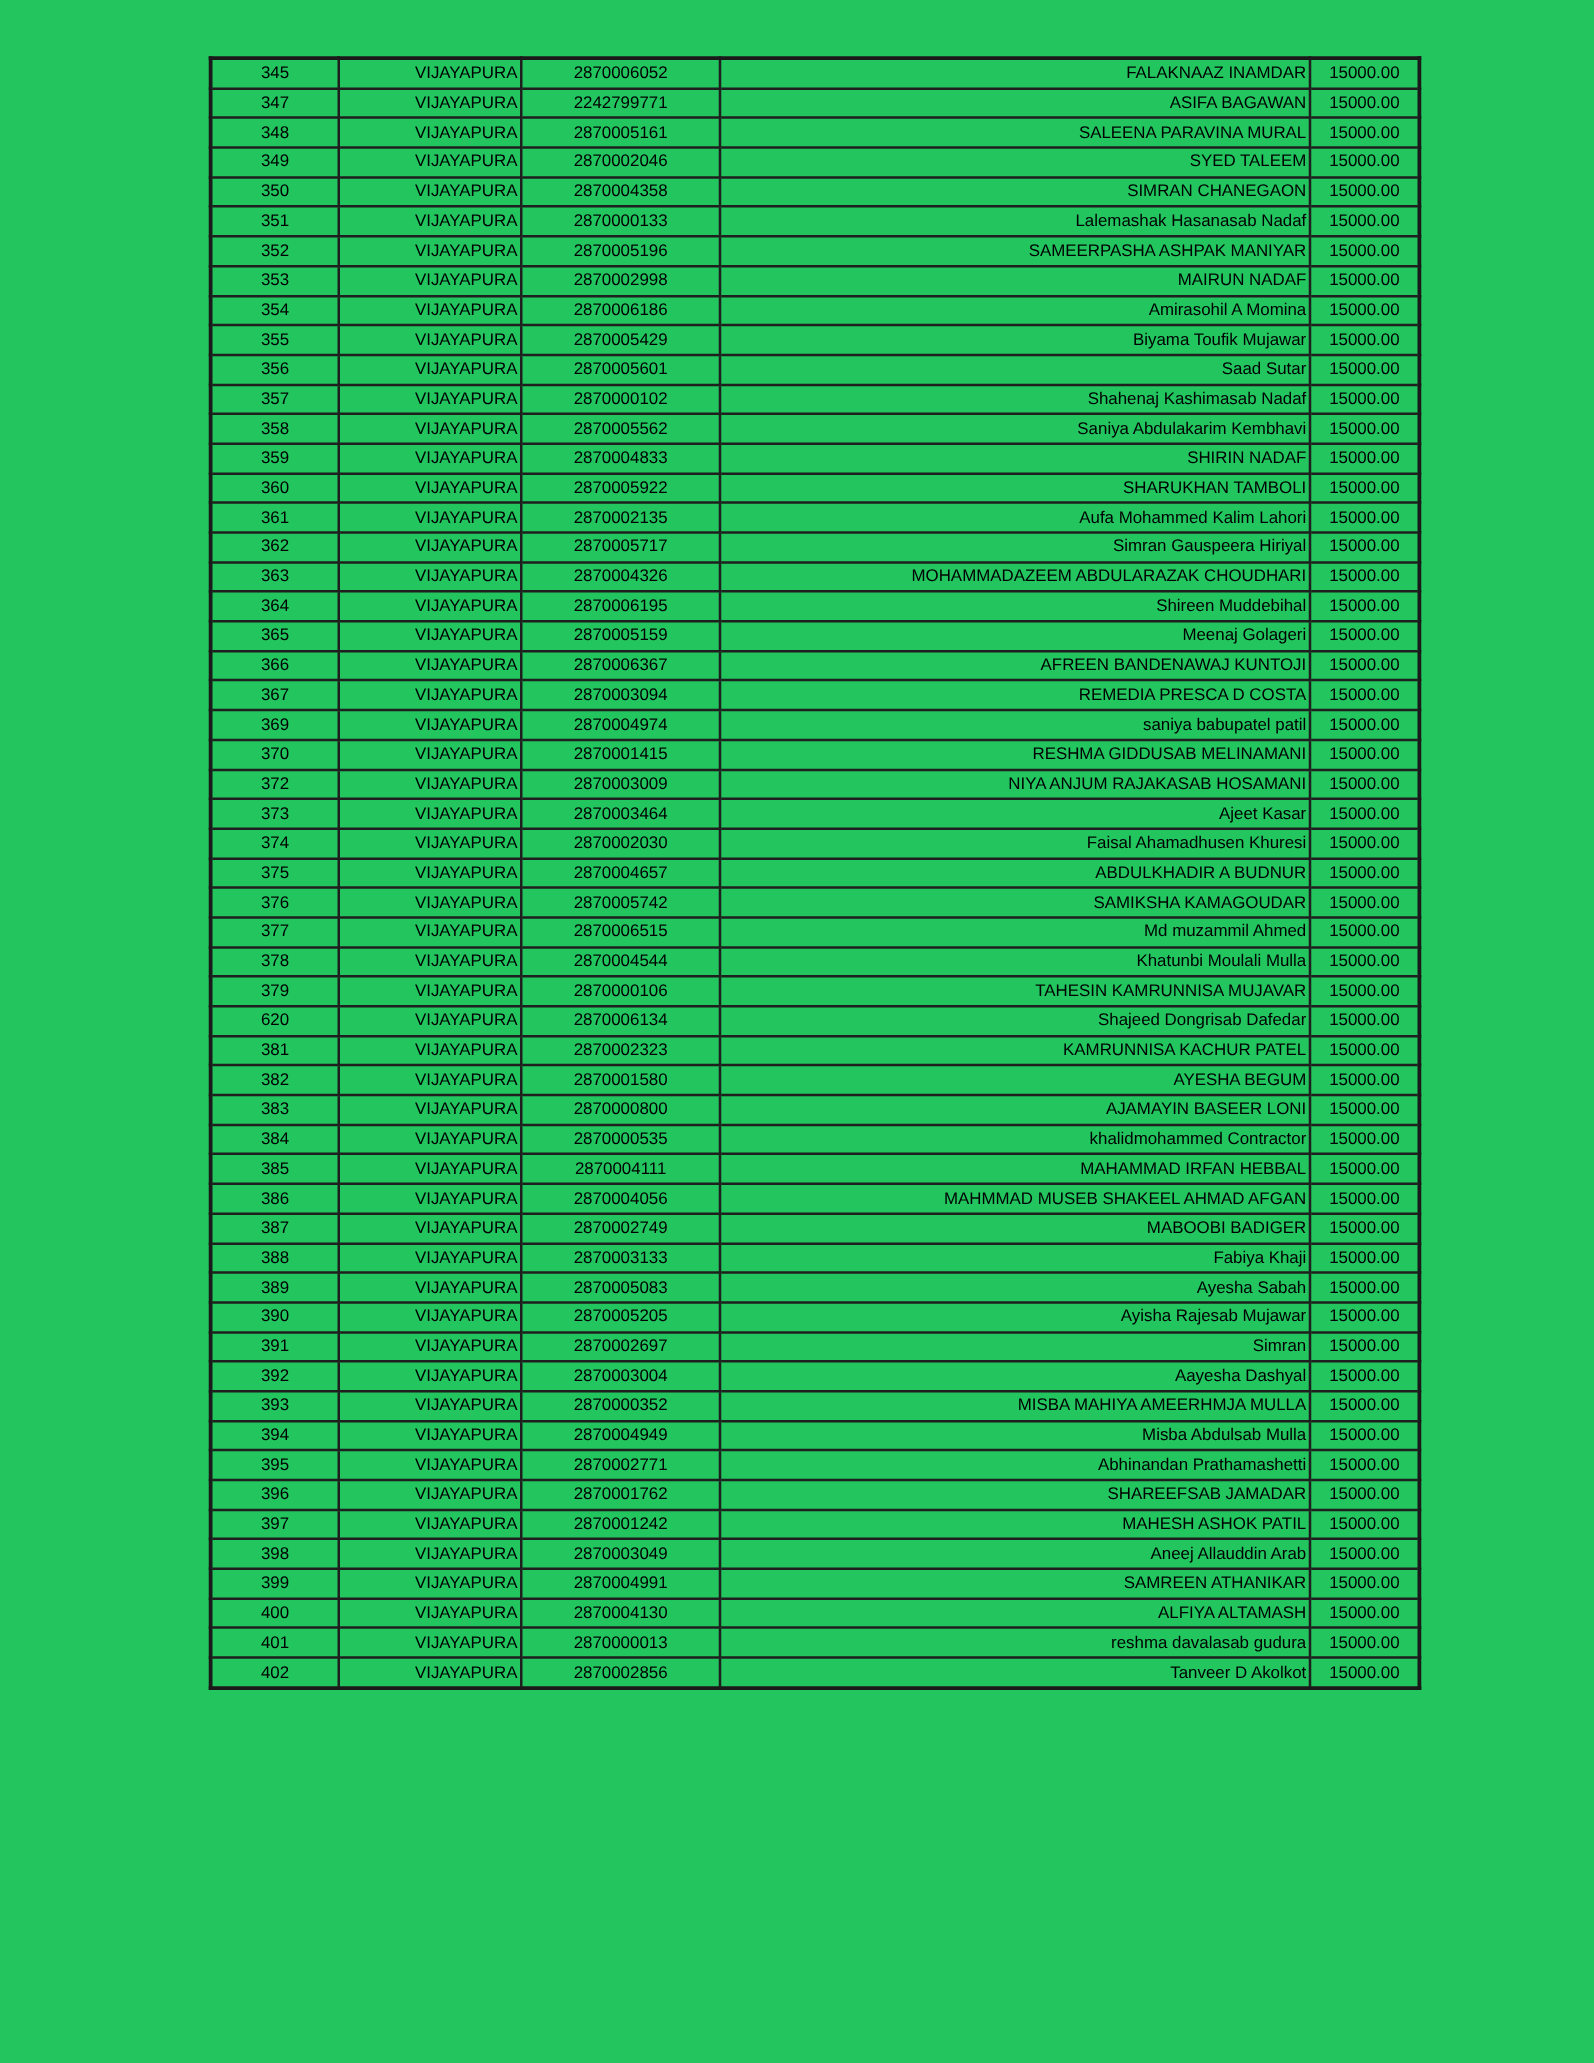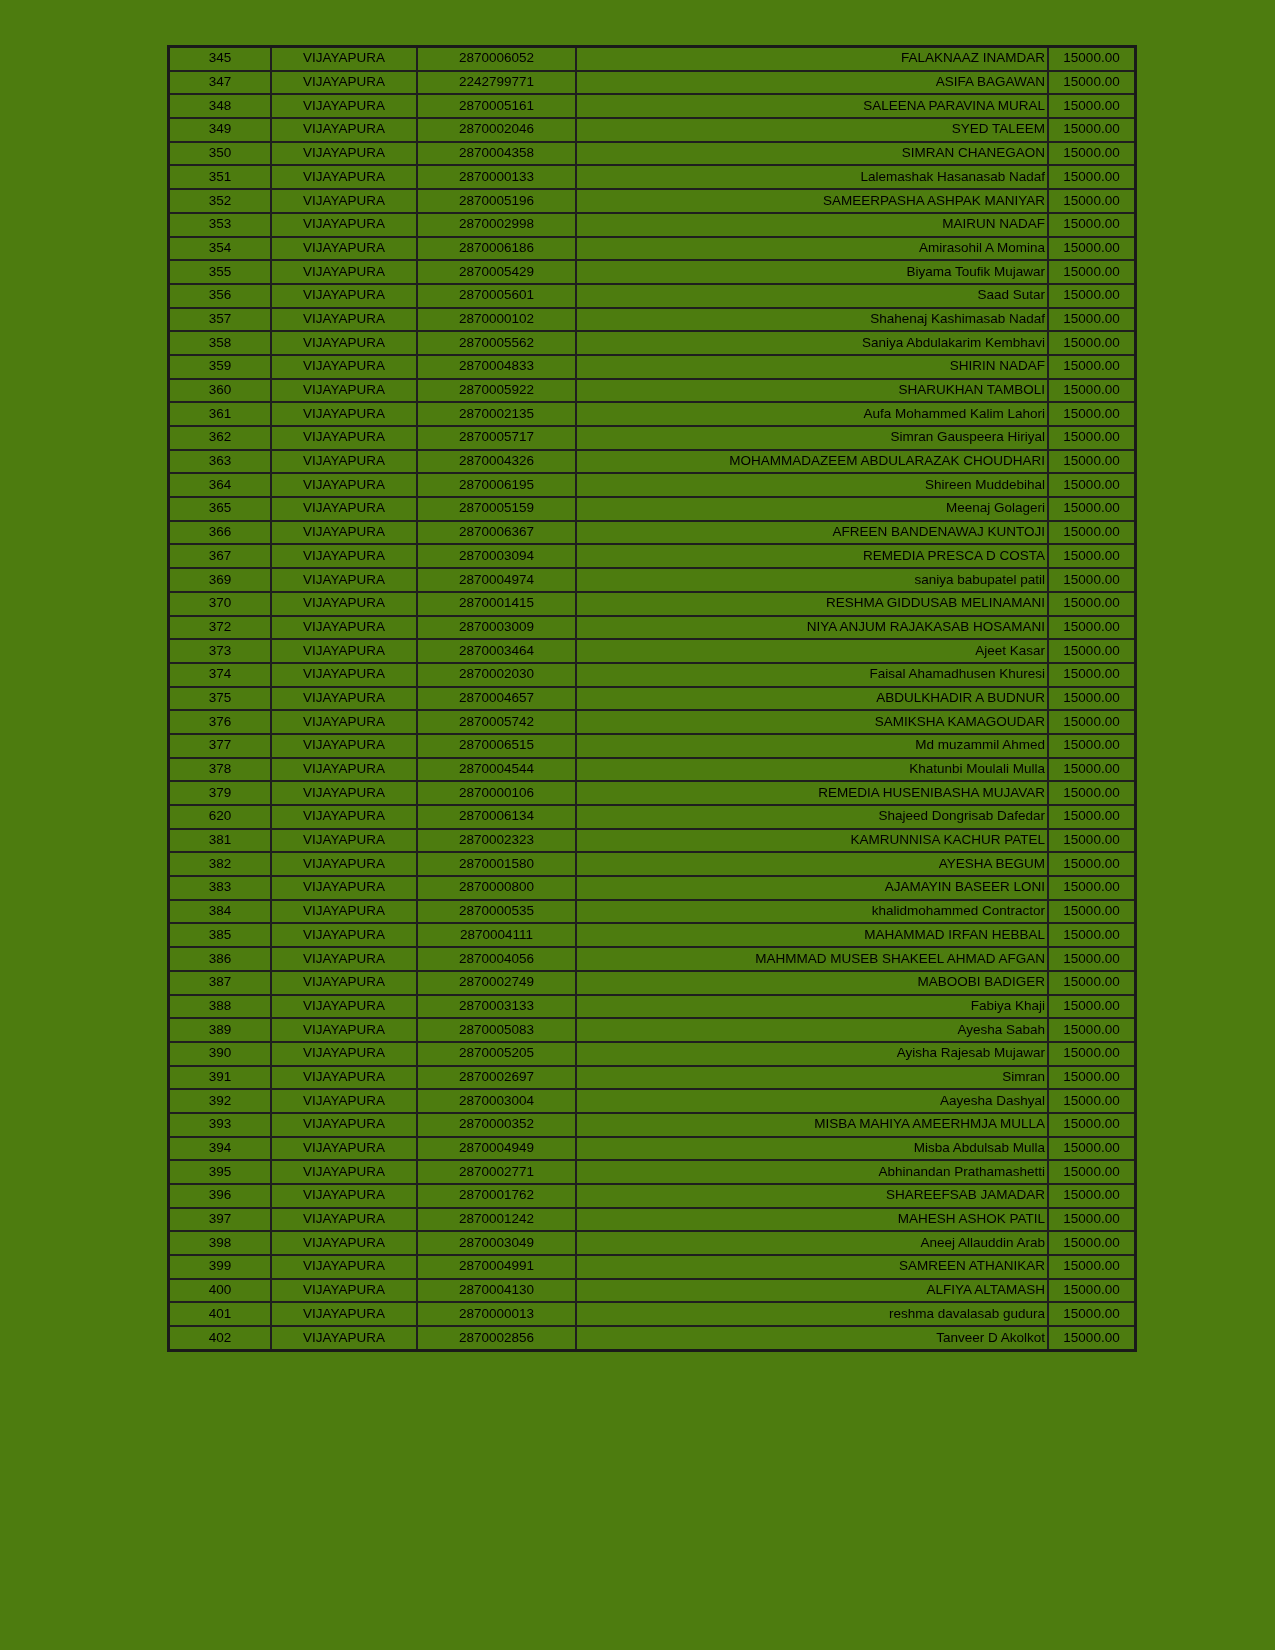--- a/index.html
+++ b/index.html
@@ -4,21 +4,21 @@
 <style>
   html, body {
     margin: 0;
     padding: 0;
     background: #ffffff;
   }
   .page {
     position: relative;
     width: 1275px;
     height: 1650px;
-    background: #4d7c0f;
+    background: #22c55e;
     font-family: "Liberation Sans", sans-serif;
     color: #000000;
   }
   .table-wrap {
     position: absolute;
     left: 167px;
     top: 45px;
     width: 936px;
   }
   table.beneficiary-table {
@@ -33,21 +33,21 @@
     padding: 0 2px;
     font-size: 13.5px;
     line-height: 1.1;
     text-align: center;
     vertical-align: middle;
     white-space: nowrap;
     overflow: hidden;
     color: #000000;
   }
   table.beneficiary-table td.col-sl      { width: 96px;  }
-  table.beneficiary-table td.col-district{ width: 140px; }
+  table.beneficiary-table td.col-district{ width: 140px; text-align: right; }
   table.beneficiary-table td.col-id      { width: 153px; }
   table.beneficiary-table td.col-name    { width: 466px; text-align: right; }
   table.beneficiary-table td.col-amount  { width: 81px;  }
 </style>
 </head>
 <body>
 
 <div class="page">
   <div class="table-wrap">
     <table class="beneficiary-table">
@@ -266,21 +266,21 @@
             <td class="col-sl">378</td>
             <td class="col-district">VIJAYAPURA</td>
             <td class="col-id">2870004544</td>
             <td class="col-name">Khatunbi Moulali Mulla</td>
             <td class="col-amount">15000.00</td>
           </tr>
           <tr>
             <td class="col-sl">379</td>
             <td class="col-district">VIJAYAPURA</td>
             <td class="col-id">2870000106</td>
-            <td class="col-name">REMEDIA HUSENIBASHA MUJAVAR</td>
+            <td class="col-name">TAHESIN KAMRUNNISA MUJAVAR</td>
             <td class="col-amount">15000.00</td>
           </tr>
           <tr>
             <td class="col-sl">620</td>
             <td class="col-district">VIJAYAPURA</td>
             <td class="col-id">2870006134</td>
             <td class="col-name">Shajeed Dongrisab Dafedar</td>
             <td class="col-amount">15000.00</td>
           </tr>
           <tr>

